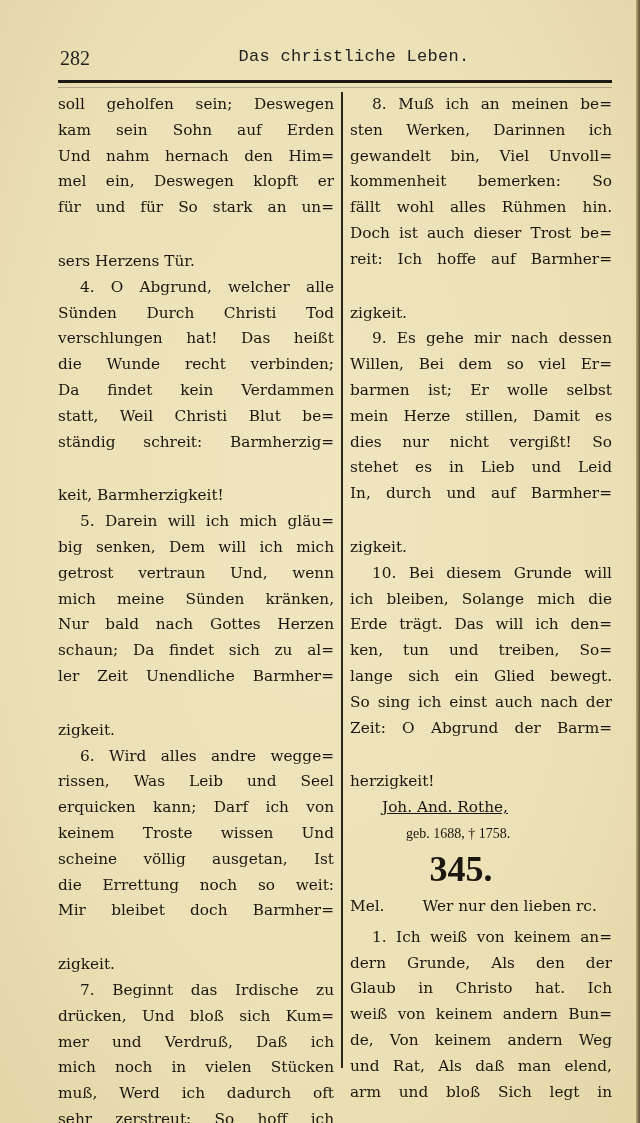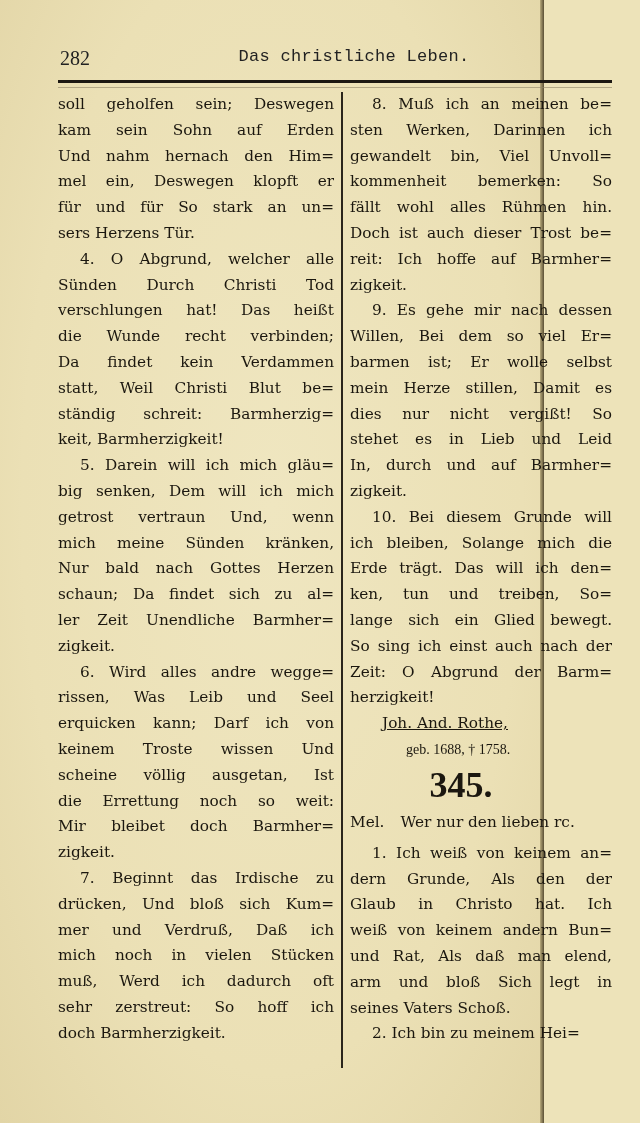--- a/index.html
+++ b/index.html
@@ -4,21 +4,21 @@
   <style>
     html, body { margin: 0; padding: 0; }
     body {
       width: 640px; height: 1123px; overflow: hidden;
       background: #ede3b9;
       position: relative;
       font-family: "DejaVu Serif", serif;
       color: #1f1a12;
     }
     .page {
-      position: absolute; left: 0; top: 0; width: 544px; height: 1123px;
+      position: absolute; left: 0; top: 0; width: 640px; height: 1123px;
       background: radial-gradient(ellipse at 50% 45%, #efe6c0 0%, #ebe0b5 65%, #e2d5a6 100%);
     }
     .edge-right {
       position: absolute; right: 0; top: 0; width: 4px; height: 1123px;
       background: linear-gradient(to right, #b9ab7c, #5a4f34);
     }
     .header {
       position: absolute; left: 58px; top: 44px; width: 554px; height: 30px;
     }
     .page-number {
@@ -43,30 +43,30 @@
     }
     .col-left { left: 58px; width: 276px; }
     .col-right { left: 350px; width: 262px; }
     .divider {
       position: absolute; left: 341px; top: 92px; width: 2px; height: 976px; background: #2a251b;
     }
     .line {
       display: block; white-space: nowrap; text-align: justify; text-align-last: justify;
       height: 25.8px; overflow: hidden;
     }
-    .line.last { text-align-last: left; }
+    .line.last { text-align-last: left; margin-top: 28px; }
     .line.indent { padding-left: 22px; }
     .line.author { text-align-last: left; padding-left: 32px; text-decoration: underline; }
     .line.author2 { text-align-last: left; padding-left: 56px; font-family: "Liberation Serif", serif; font-size: 14px; }
     .hymn-number {
       display: block; text-align: center; font-family: "Liberation Serif", serif;
       font-weight: bold; font-size: 36px; line-height: 44px; height: 44px; padding-right: 40px;
     }
     .melody { display: block; height: 30px; line-height: 30px; white-space: nowrap; }
-    .melody .mel-label { margin-right: 16px; text-align: center; }
+    .melody .mel-label { margin-right: 38px; text-align: center; }
     .spacer { display:block; height: 4px; }
   </style>
 </head>
 <body>
 
 <div class="page">
   <div class="edge-right"></div>
 
   <div class="header">
     <span class="page-number">282</span>
@@ -149,18 +149,19 @@
     <span class="hymn-number">345.</span>
     <span class="melody">
       <span class="mel-label">Mel.</span><span>Wer nur den lieben rc.</span>
     </span>
     <span class="spacer"></span>
 
     <span class="line indent">1. Ich weiß von keinem an=</span>
     <span class="line">dern Grunde, Als den der</span>
     <span class="line">Glaub in Christo hat. Ich</span>
     <span class="line">weiß von keinem andern Bun=</span>
+    <span class="line">de, Von keinem andern Weg</span>
     <span class="line">und Rat, Als daß man elend,</span>
     <span class="line">arm und bloß Sich legt in</span>
     <span class="line last">seines Vaters Schoß.</span>
     <span class="line indent last">2. Ich bin zu meinem Hei=</span>
   </div>
 </div>
 
 </body></html>

